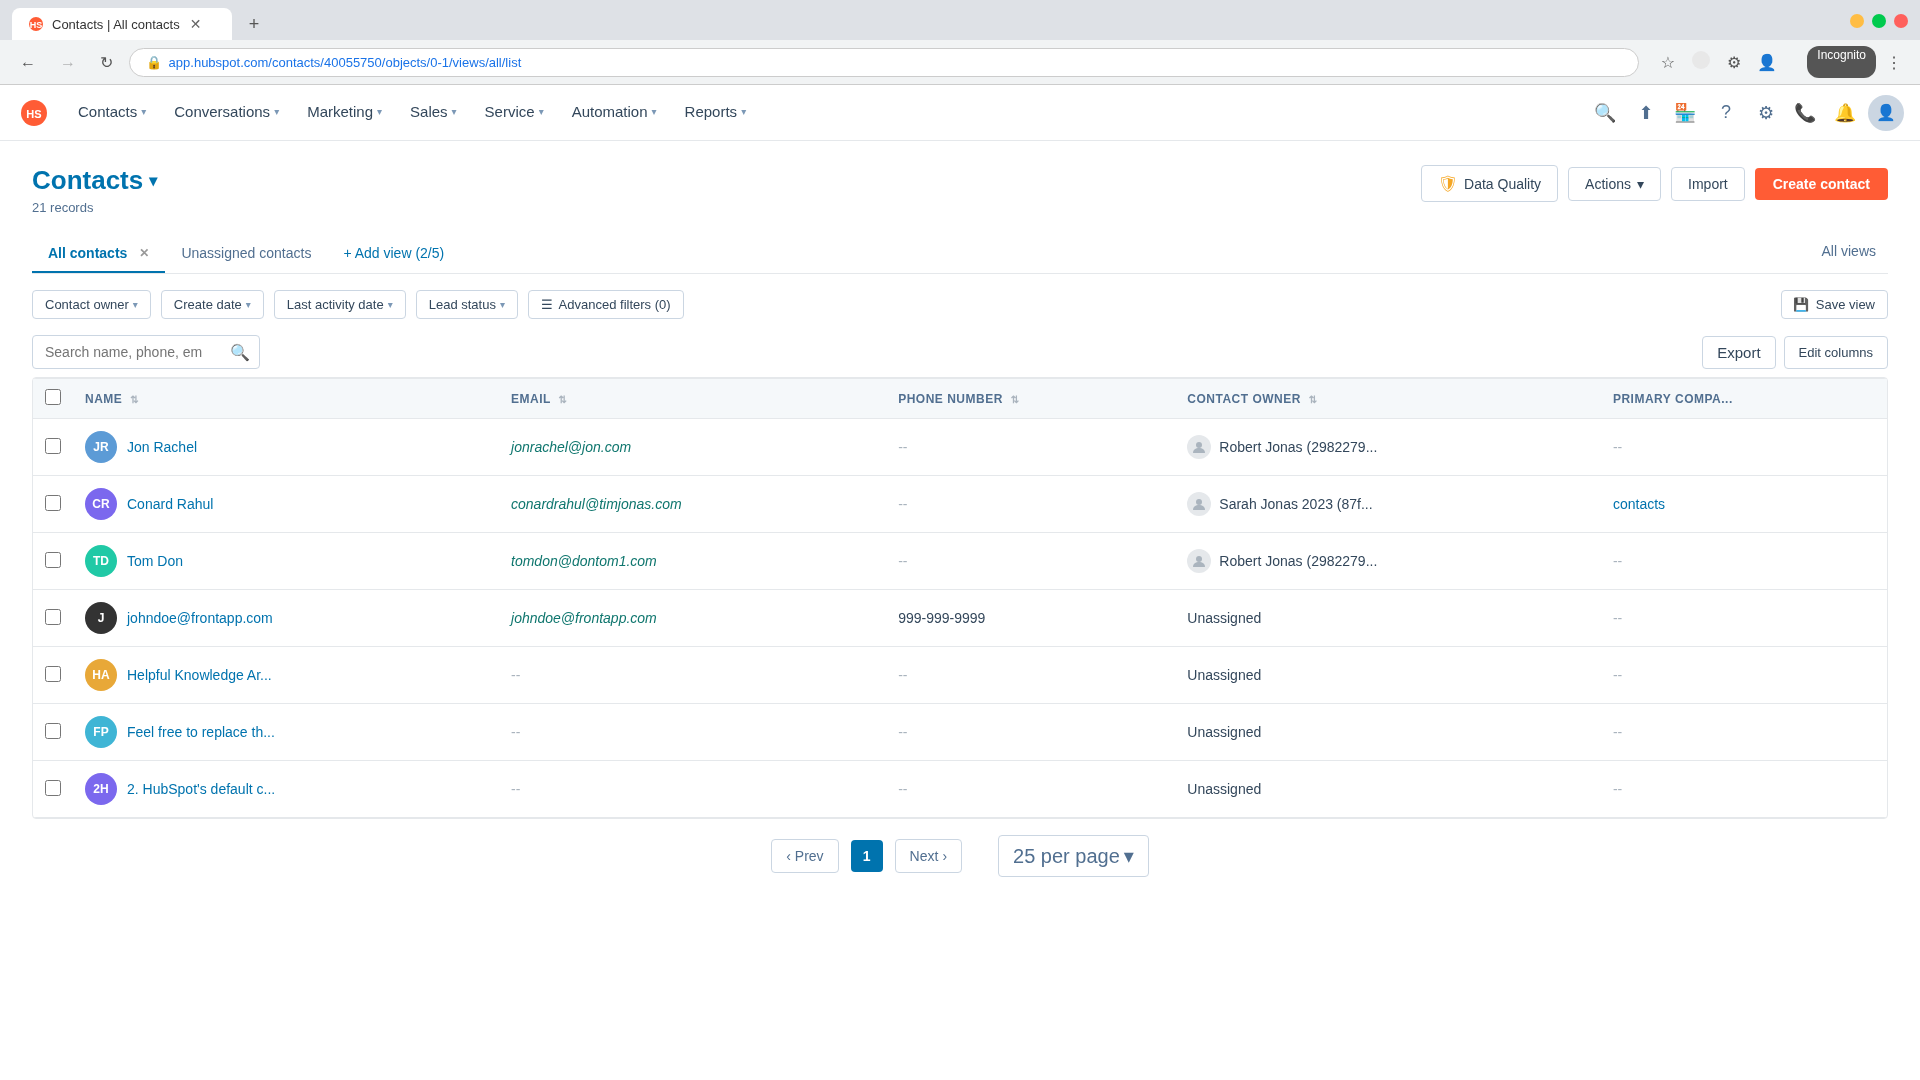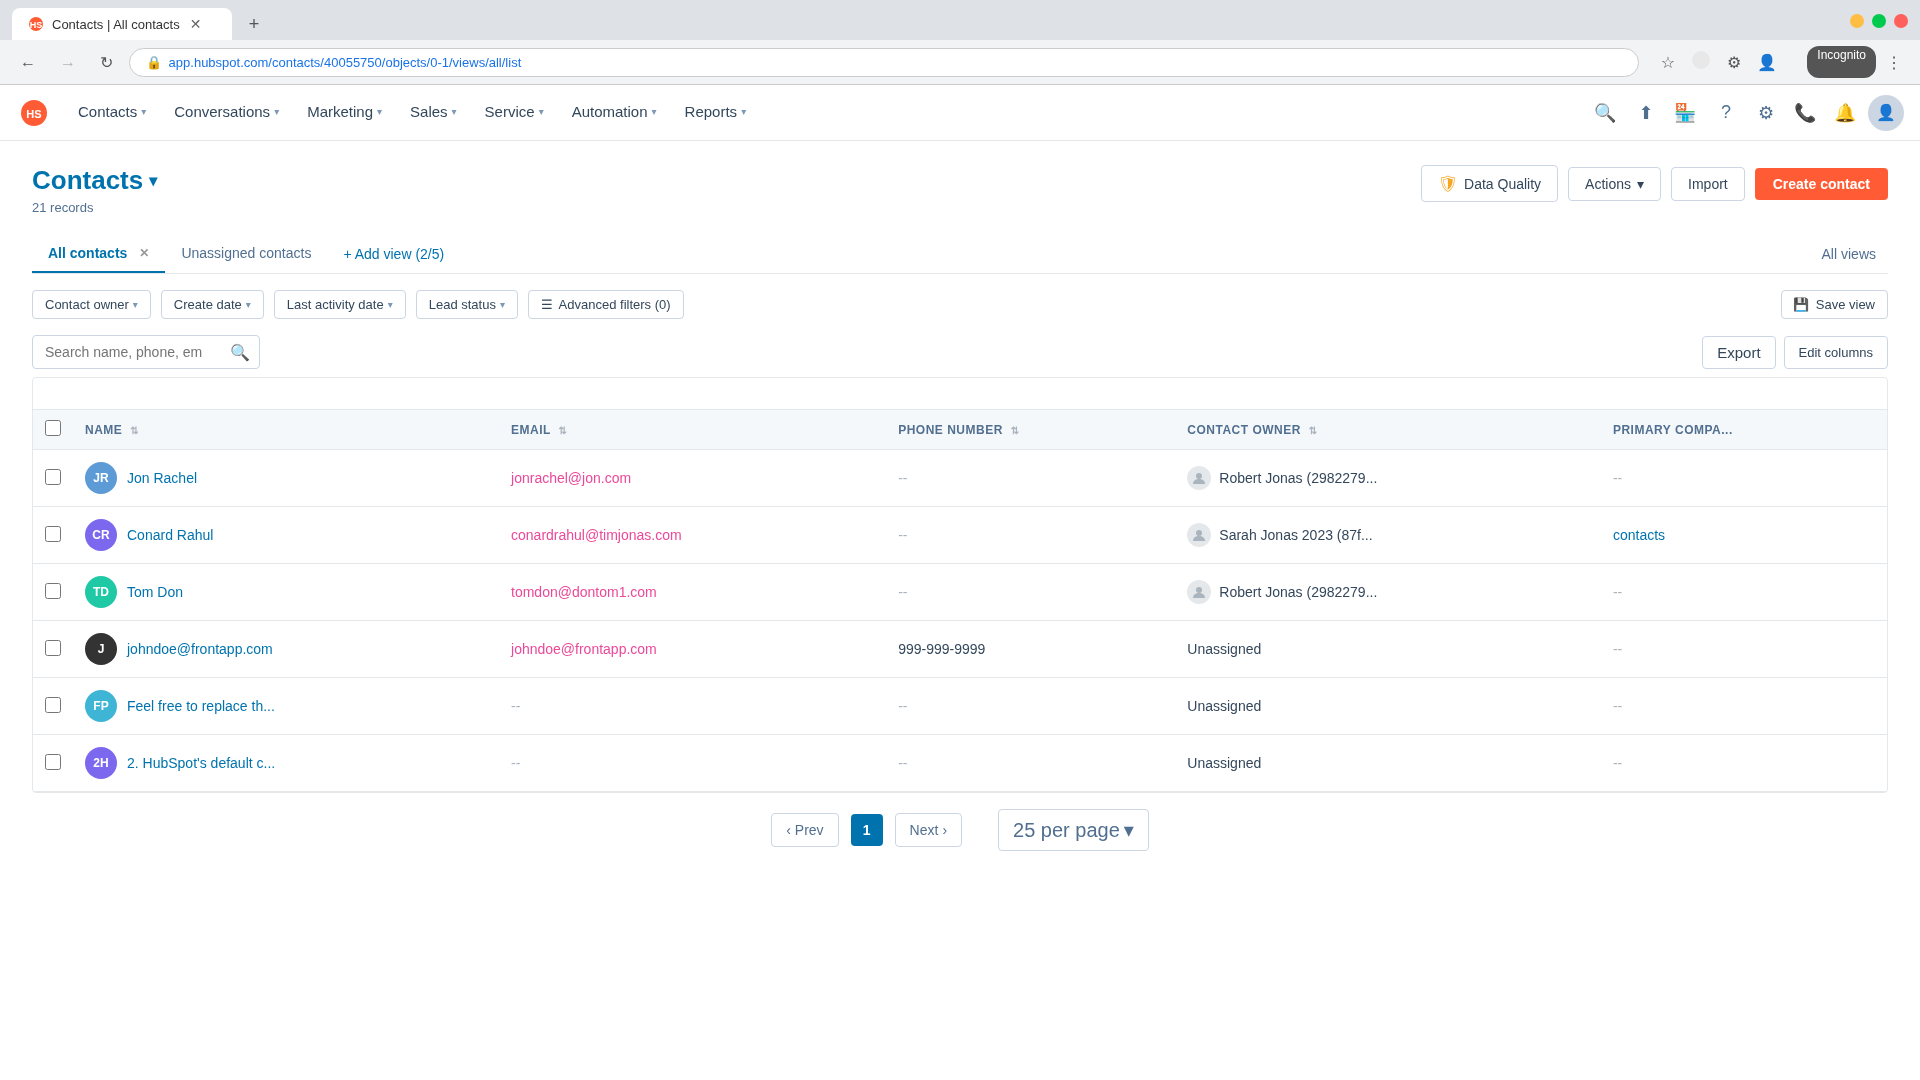--- a/index.html
+++ b/index.html
@@ -42,21 +42,21 @@
     .page-title .dropdown-arrow { font-size: 16px; color: #0073ae; }
     .records-count { font-size: 13px; color: #516f90; margin-top: 4px; }
     .header-actions { display: flex; align-items: center; gap: 10px; }
     .data-quality-btn { display: flex; align-items: center; gap: 6px; padding: 8px 16px; border: 1px solid #cbd6e2; border-radius: 4px; background: #fff; cursor: pointer; font-size: 14px; color: #33475b; font-weight: 500; }
     .data-quality-icon { color: #f5a623; font-size: 16px; }
     .actions-btn { display: flex; align-items: center; gap: 6px; padding: 8px 16px; border: 1px solid #cbd6e2; border-radius: 4px; background: #fff; cursor: pointer; font-size: 14px; color: #33475b; font-weight: 500; }
     .import-btn { padding: 8px 16px; border: 1px solid #cbd6e2; border-radius: 4px; background: #fff; cursor: pointer; font-size: 14px; color: #33475b; font-weight: 500; }
     .create-contact-btn { padding: 8px 18px; border: none; border-radius: 4px; background: #ff5c35; cursor: pointer; font-size: 14px; color: #fff; font-weight: 600; }
 
     
-    .view-tabs { display: flex; align-items: center; gap: 0; margin-bottom: 16px; border-bottom: 1px solid #e5e8eb; }
+    .view-tabs { display: flex; align-items: flex-start; gap: 0; margin-bottom: 16px; border-bottom: 1px solid #e5e8eb; }
     .view-tab { display: flex; align-items: center; gap: 8px; padding: 10px 16px; cursor: pointer; font-size: 14px; color: #516f90; border-bottom: 2px solid transparent; white-space: nowrap; }
     .view-tab.active { color: #0073ae; border-bottom: 2px solid #0073ae; font-weight: 600; }
     .view-tab .tab-close { font-size: 12px; color: #999; margin-left: 4px; }
     .add-view-btn { display: flex; align-items: center; gap: 4px; padding: 10px 16px; cursor: pointer; font-size: 14px; color: #0073ae; font-weight: 500; }
     .all-views-btn { margin-left: auto; padding: 8px 12px; cursor: pointer; font-size: 14px; color: #516f90; font-weight: 500; }
 
     
     .filters-row { display: flex; align-items: center; gap: 10px; margin-bottom: 16px; flex-wrap: wrap; }
     .filter-btn { display: flex; align-items: center; gap: 4px; padding: 6px 12px; border: 1px solid #cbd6e2; border-radius: 4px; background: #fff; cursor: pointer; font-size: 13px; color: #33475b; font-weight: 500; }
     .filter-btn .chevron { font-size: 10px; color: #7c98b6; }
@@ -66,30 +66,30 @@
     
     .table-toolbar { display: flex; align-items: center; justify-content: space-between; margin-bottom: 8px; }
     .search-input-wrap { position: relative; }
     .search-input { border: 1px solid #cbd6e2; border-radius: 4px; padding: 8px 36px 8px 12px; font-size: 14px; width: 228px; color: #33475b; outline: none; }
     .search-icon { position: absolute; right: 10px; top: 50%; transform: translateY(-50%); color: #7c98b6; font-size: 16px; }
     .table-actions { display: flex; gap: 8px; }
     .export-btn { padding: 7px 14px; border: 1px solid #cbd6e2; border-radius: 4px; background: #fff; cursor: pointer; font-size: 15px; color: #33475b; }
     .edit-columns-btn { padding: 7px 14px; border: 1px solid #cbd6e2; border-radius: 4px; background: #fff; cursor: pointer; font-size: 13px; color: #33475b; }
 
     
-    .contacts-table { width: 100%; border-collapse: collapse; font-size: 14px; margin-top: 31px; }
+    .contacts-table { width: 100%; border-collapse: collapse; font-size: 14px; }
     .contacts-table th { text-align: left; padding: 10px 12px; font-size: 12px; font-weight: 600; color: #516f90; text-transform: uppercase; letter-spacing: 0.5px; border-bottom: 1px solid #e5e8eb; border-top: 1px solid #e5e8eb; background: #f5f8fa; }
     .contacts-table th .sort-icon { font-size: 10px; color: #aab4be; margin-left: 4px; }
     .contacts-table td { padding: 12px 12px; border-bottom: 1px solid #e5e8eb; color: #33475b; vertical-align: middle; }
     .checkbox-cell { width: 40px; }
     .checkbox { width: 16px; height: 16px; cursor: pointer; }
     .name-cell { display: flex; align-items: center; gap: 10px; }
     .avatar { width: 32px; height: 32px; border-radius: 50%; display: flex; align-items: center; justify-content: center; font-size: 12px; font-weight: 700; color: #fff; flex-shrink: 0; }
     .contact-name { color: #0073ae; cursor: pointer; font-weight: 500; }
-    .email-link { color: #ec4899; cursor: pointer; }
+    .email-link { color: #0f766e; cursor: pointer; font-style: italic; }
     .dash { color: #aab4be; }
     .owner-cell { display: flex; align-items: center; gap: 8px; }
     .owner-avatar { width: 24px; height: 24px; border-radius: 50%; background: #e5e8eb; display: flex; align-items: center; justify-content: center; font-size: 10px; color: #7c98b6; flex-shrink: 0; }
     .company-link { color: #0073ae; cursor: pointer; }
 
     
     .table-wrapper { overflow-x: auto; border: 1px solid #e5e8eb; border-radius: 4px; position: relative; }
 
     
     .pagination { display: flex; align-items: center; justify-content: center; gap: 12px; padding: 16px 0; }
@@ -403,20 +403,33 @@
               </td>
               <td><span class="email-link">johndoe@frontapp.com</span></td>
               <td><span>999-999-9999</span></td>
               <td><span>Unassigned</span></td>
               <td><span class="dash">--</span></td>
             </tr>
             <tr>
               <td class="checkbox-cell"><input type="checkbox" class="checkbox" style=""></td>
               <td>
                 <div class="name-cell">
+                  <div class="avatar" style="background: rgb(232, 168, 56);">HA</div>
+                  <span class="contact-name">Helpful Knowledge Ar...</span>
+                </div>
+              </td>
+              <td><span class="dash">--</span></td>
+              <td><span class="dash">--</span></td>
+              <td><span>Unassigned</span></td>
+              <td><span class="dash">--</span></td>
+            </tr>
+            <tr>
+              <td class="checkbox-cell"><input type="checkbox" class="checkbox" style=""></td>
+              <td>
+                <div class="name-cell">
                   <div class="avatar" style="background: rgb(63, 181, 213);">FP</div>
                   <span class="contact-name">Feel free to replace th...</span>
                 </div>
               </td>
               <td><span class="dash">--</span></td>
               <td><span class="dash">--</span></td>
               <td><span>Unassigned</span></td>
               <td><span class="dash">--</span></td>
             </tr>
             <tr>

